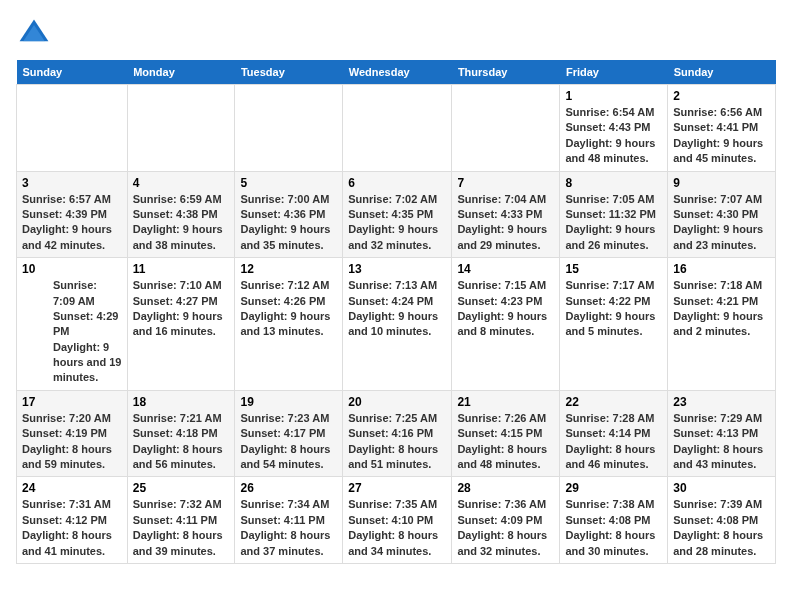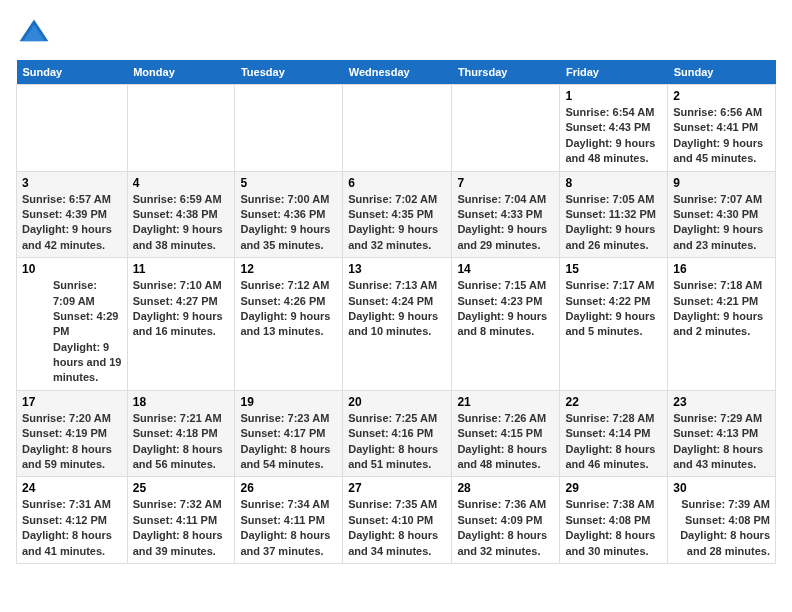--- a/index.html
+++ b/index.html
@@ -300,19 +300,19 @@
 Daylight: 8 hours and 32 minutes.</div>
         </td>
         <td>
           <span class="day-num">29</span>
           <div class="day-info" style="white-space: pre-line;">Sunrise: 7:38 AM
 Sunset: 4:08 PM
 Daylight: 8 hours and 30 minutes.</div>
         </td>
         <td>
           <span class="day-num">30</span>
-          <div class="day-info" style="white-space: pre-line; text-align: right;">Sunrise: 7:39 AM
+          <div class="day-info" style="white-space: pre-line;">Sunrise: 7:39 AM
 Sunset: 4:08 PM
 Daylight: 8 hours and 28 minutes.</div>
         </td>
       </tr>
     </tbody>
 </table>
 
 </body></html>

